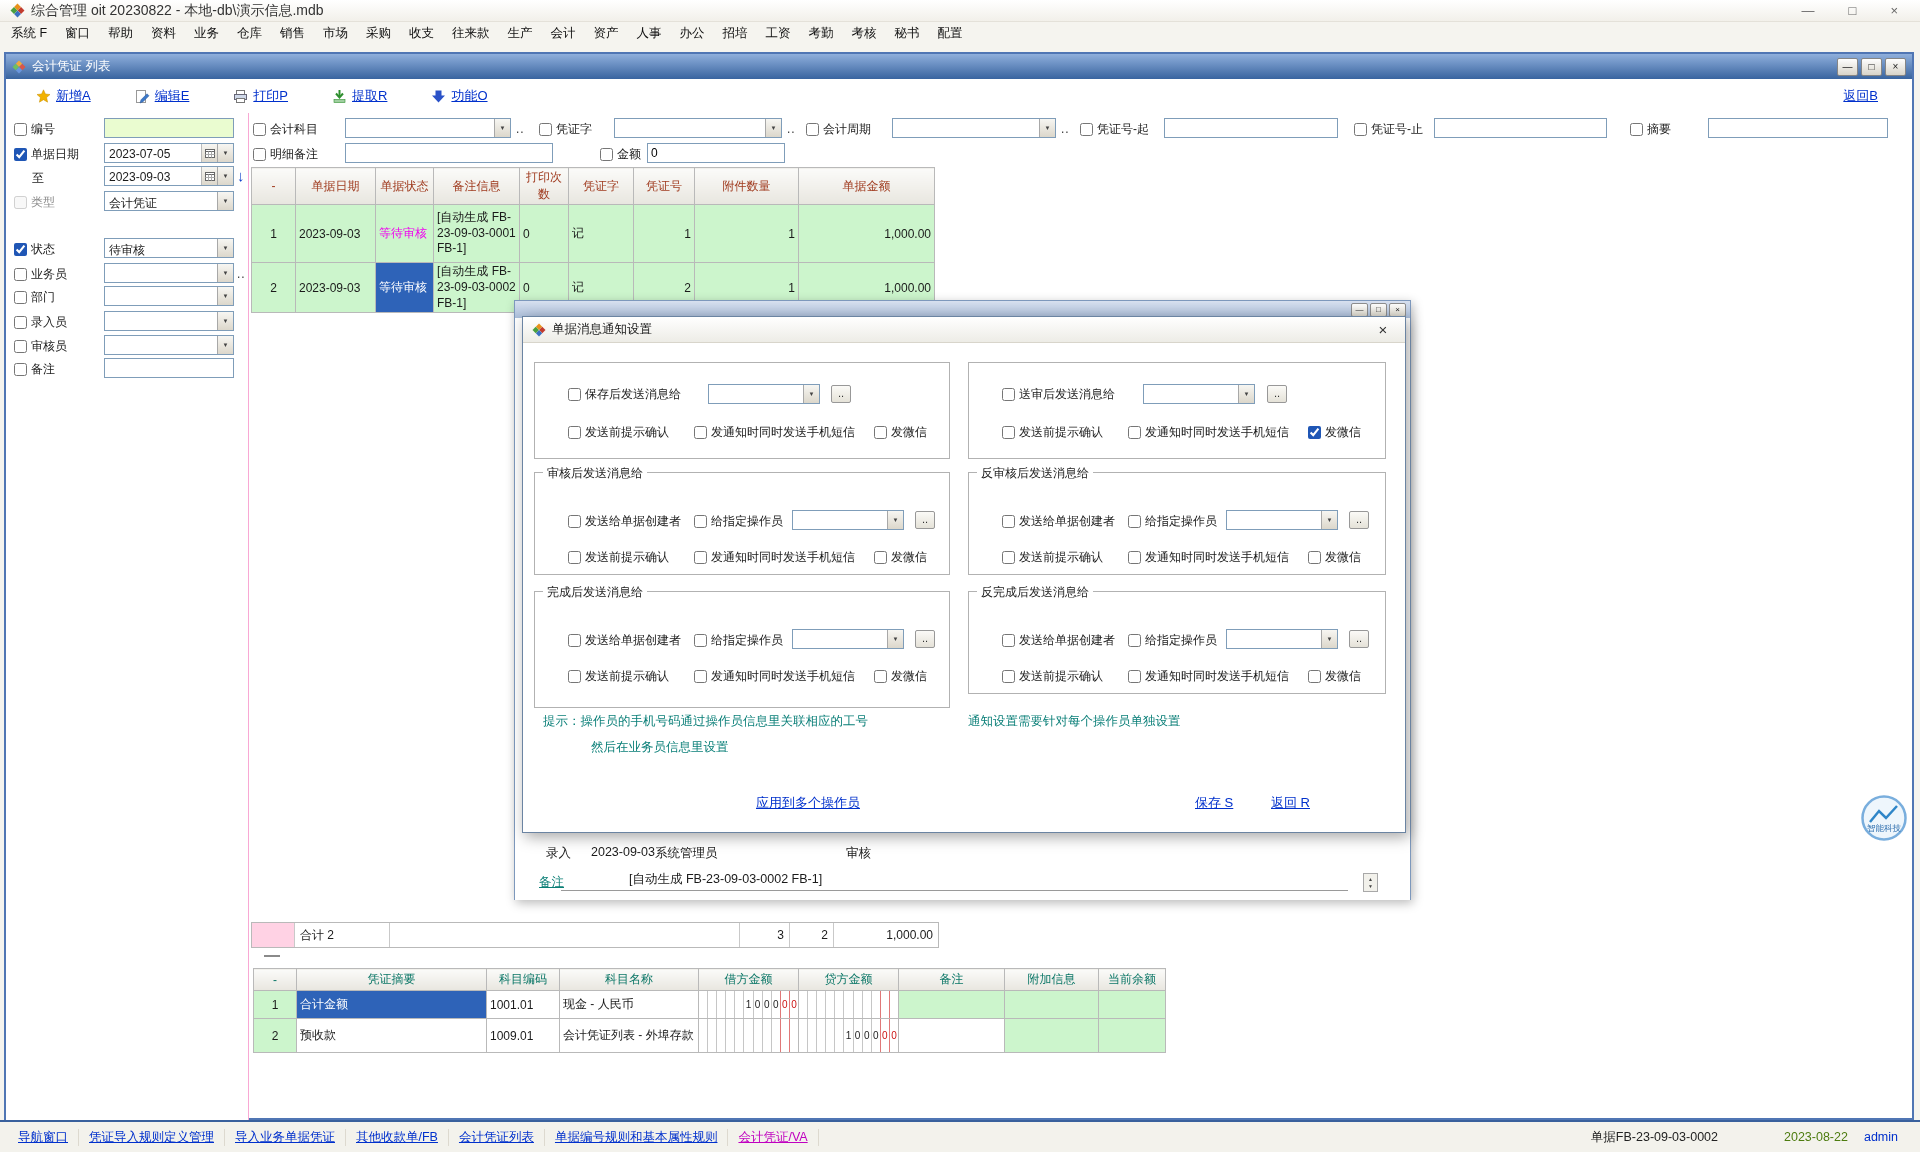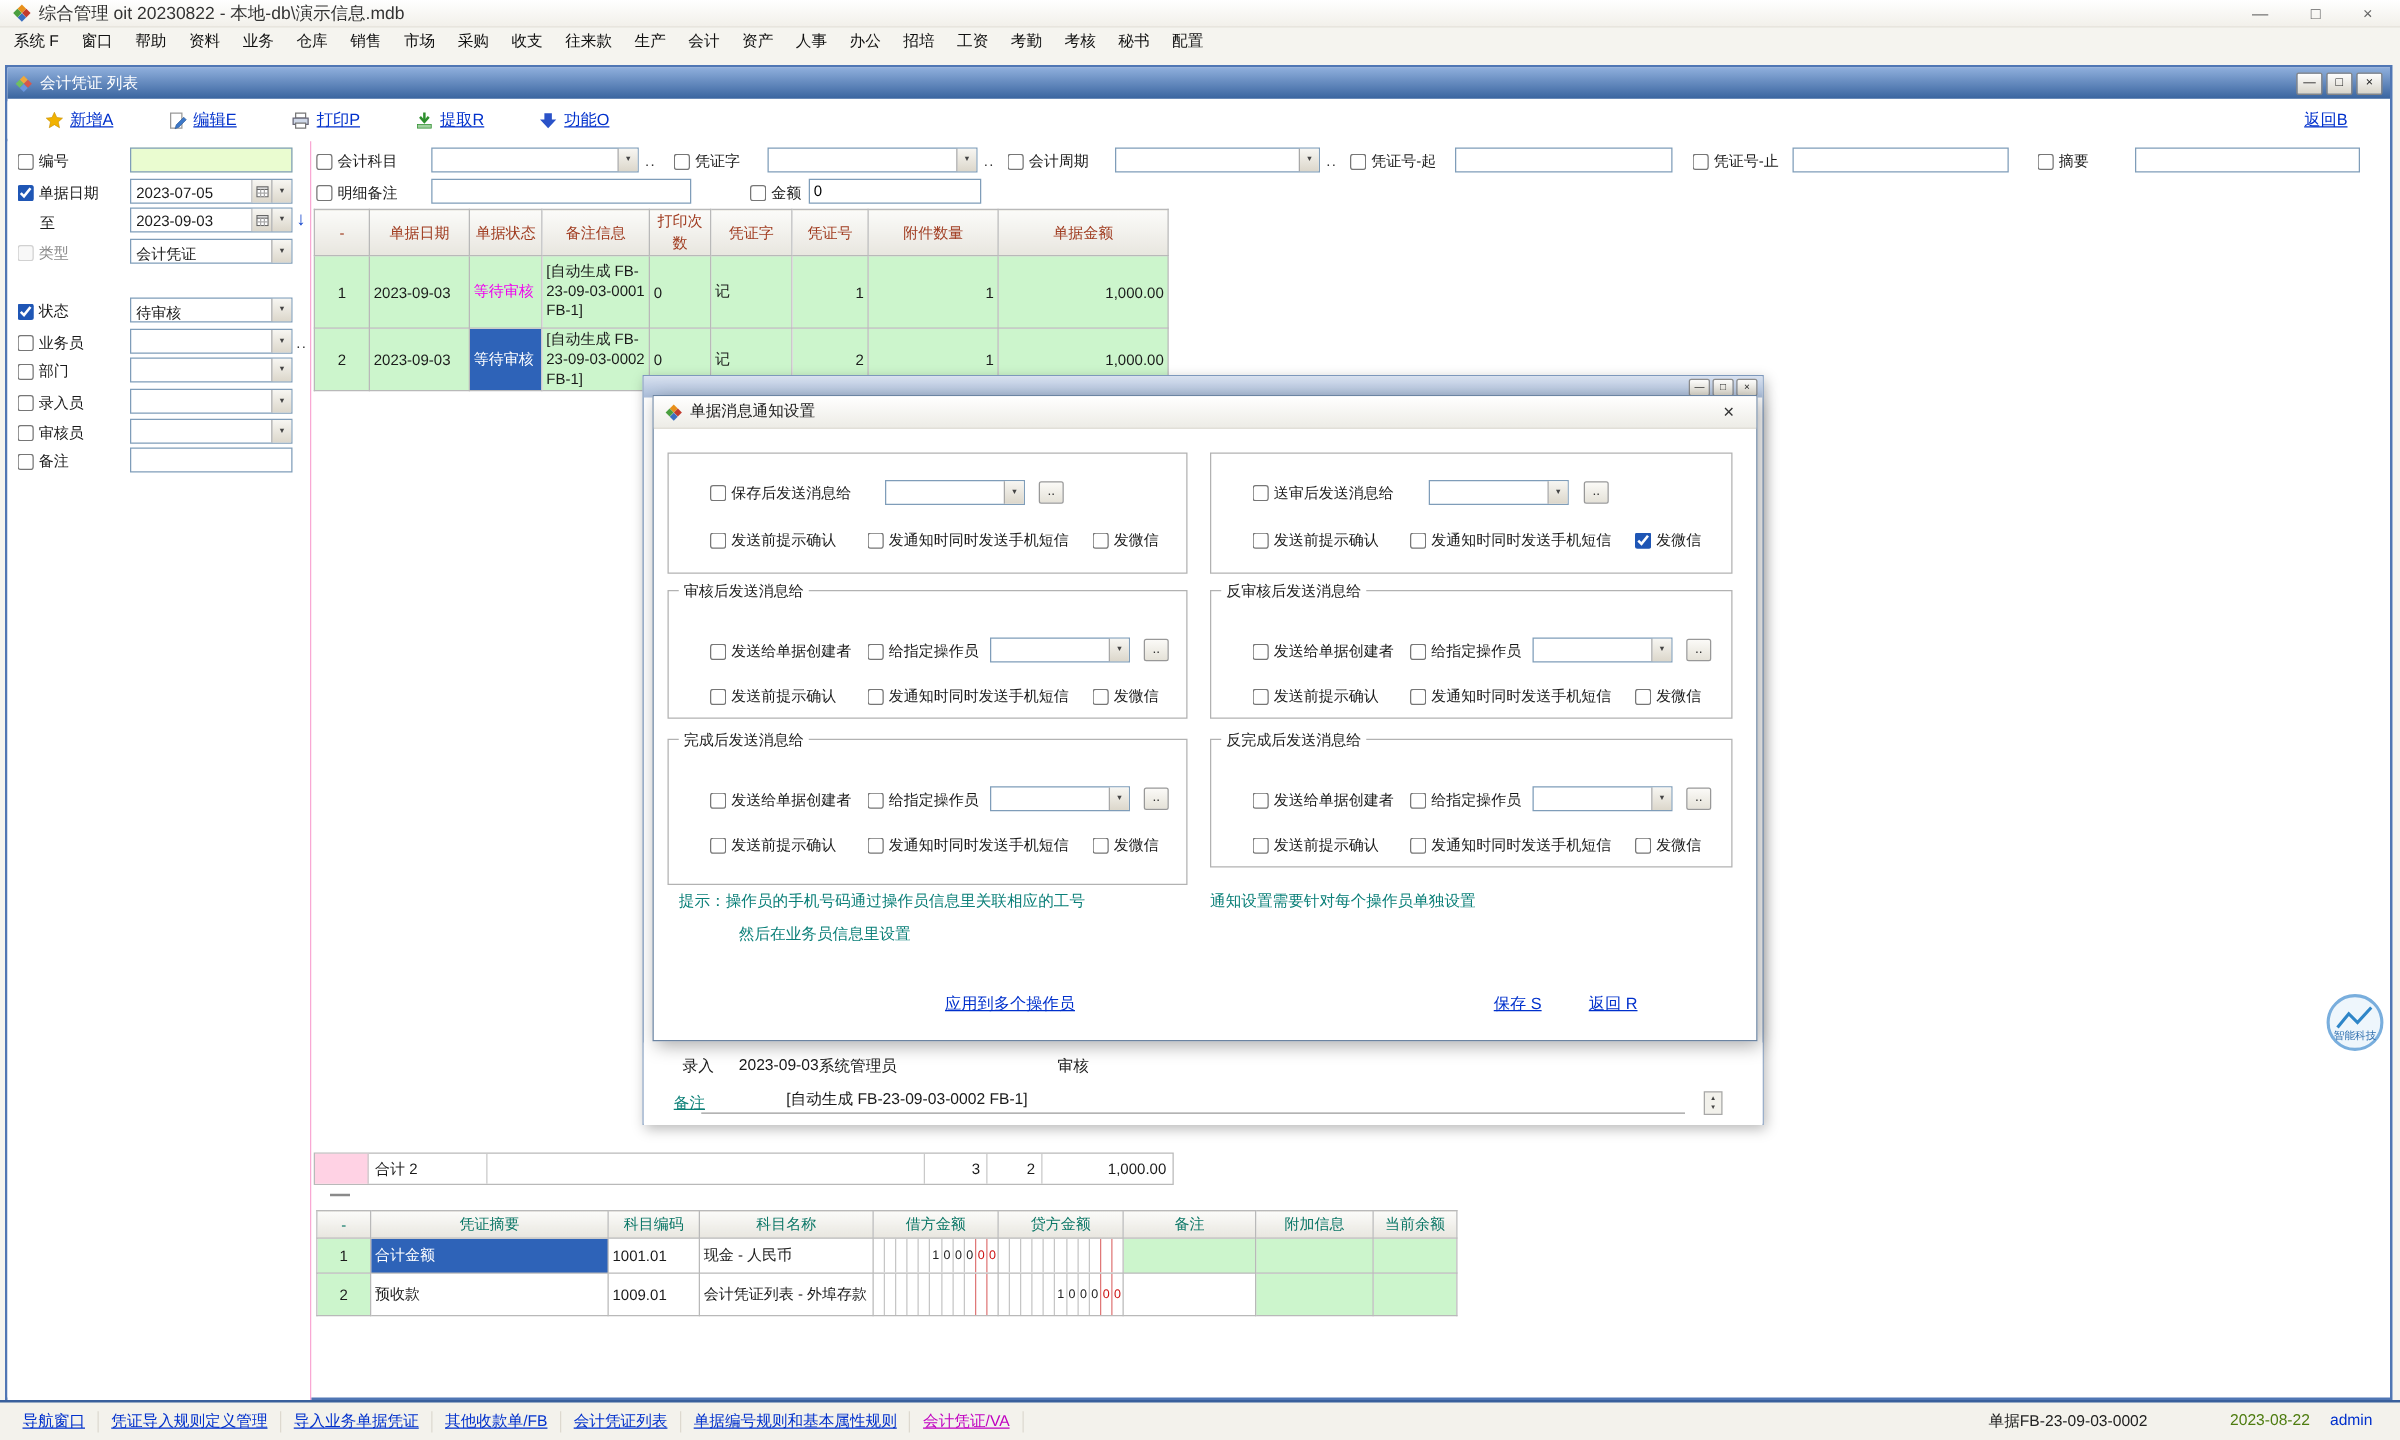--- a/index.html
+++ b/index.html
@@ -67,21 +67,21 @@
 .gleg{position:absolute;top:-8px;left:8px;background:#fff;padding:0 4px}
 .gbox .cbrow{position:absolute}
 .gbox .combo{position:absolute;width:112px;height:20px}
 .dots{width:20px;height:18px;border:1px solid #989898;border-radius:2px;background:linear-gradient(#fbfaf7,#e5e2d8);font-size:11px;text-align:center;line-height:14px;color:#333}
 .gbox .dots{position:absolute}
 .hint{position:absolute;color:#0a7f78;font-size:12.5px;white-space:nowrap}
 .dlgbtn{position:absolute}
 .statusbar{position:absolute;left:0;top:1120px;width:1920px;height:32px;background:#f3f2ec;border-top:2px solid #39609c;display:flex;align-items:center;padding:0 8px;z-index:8}
 .sbitem{color:#0030cc;text-decoration:underline;padding:0 10px;border-right:1px solid #ddd9cf;white-space:nowrap;font-size:12.5px}
 .sbmag{color:#c000c0}
-.sbright{margin-left:auto;display:flex;font-size:12.5px}
+.sbright{margin-left:auto;display:flex;align-items:center;font-size:12.5px}
 .sbdoc{color:#222;padding:0 10px}
 .sbdate{color:#4d7c0f;padding:0 16px;margin-left:40px}
 .sbuser{color:#0030cc;padding-right:14px}
 .brandlogo{position:absolute;left:1860px;top:794px;z-index:7}
 .appicon{flex:none}
 </style>
 </head>
 <body>
 
 <div class="screen">

